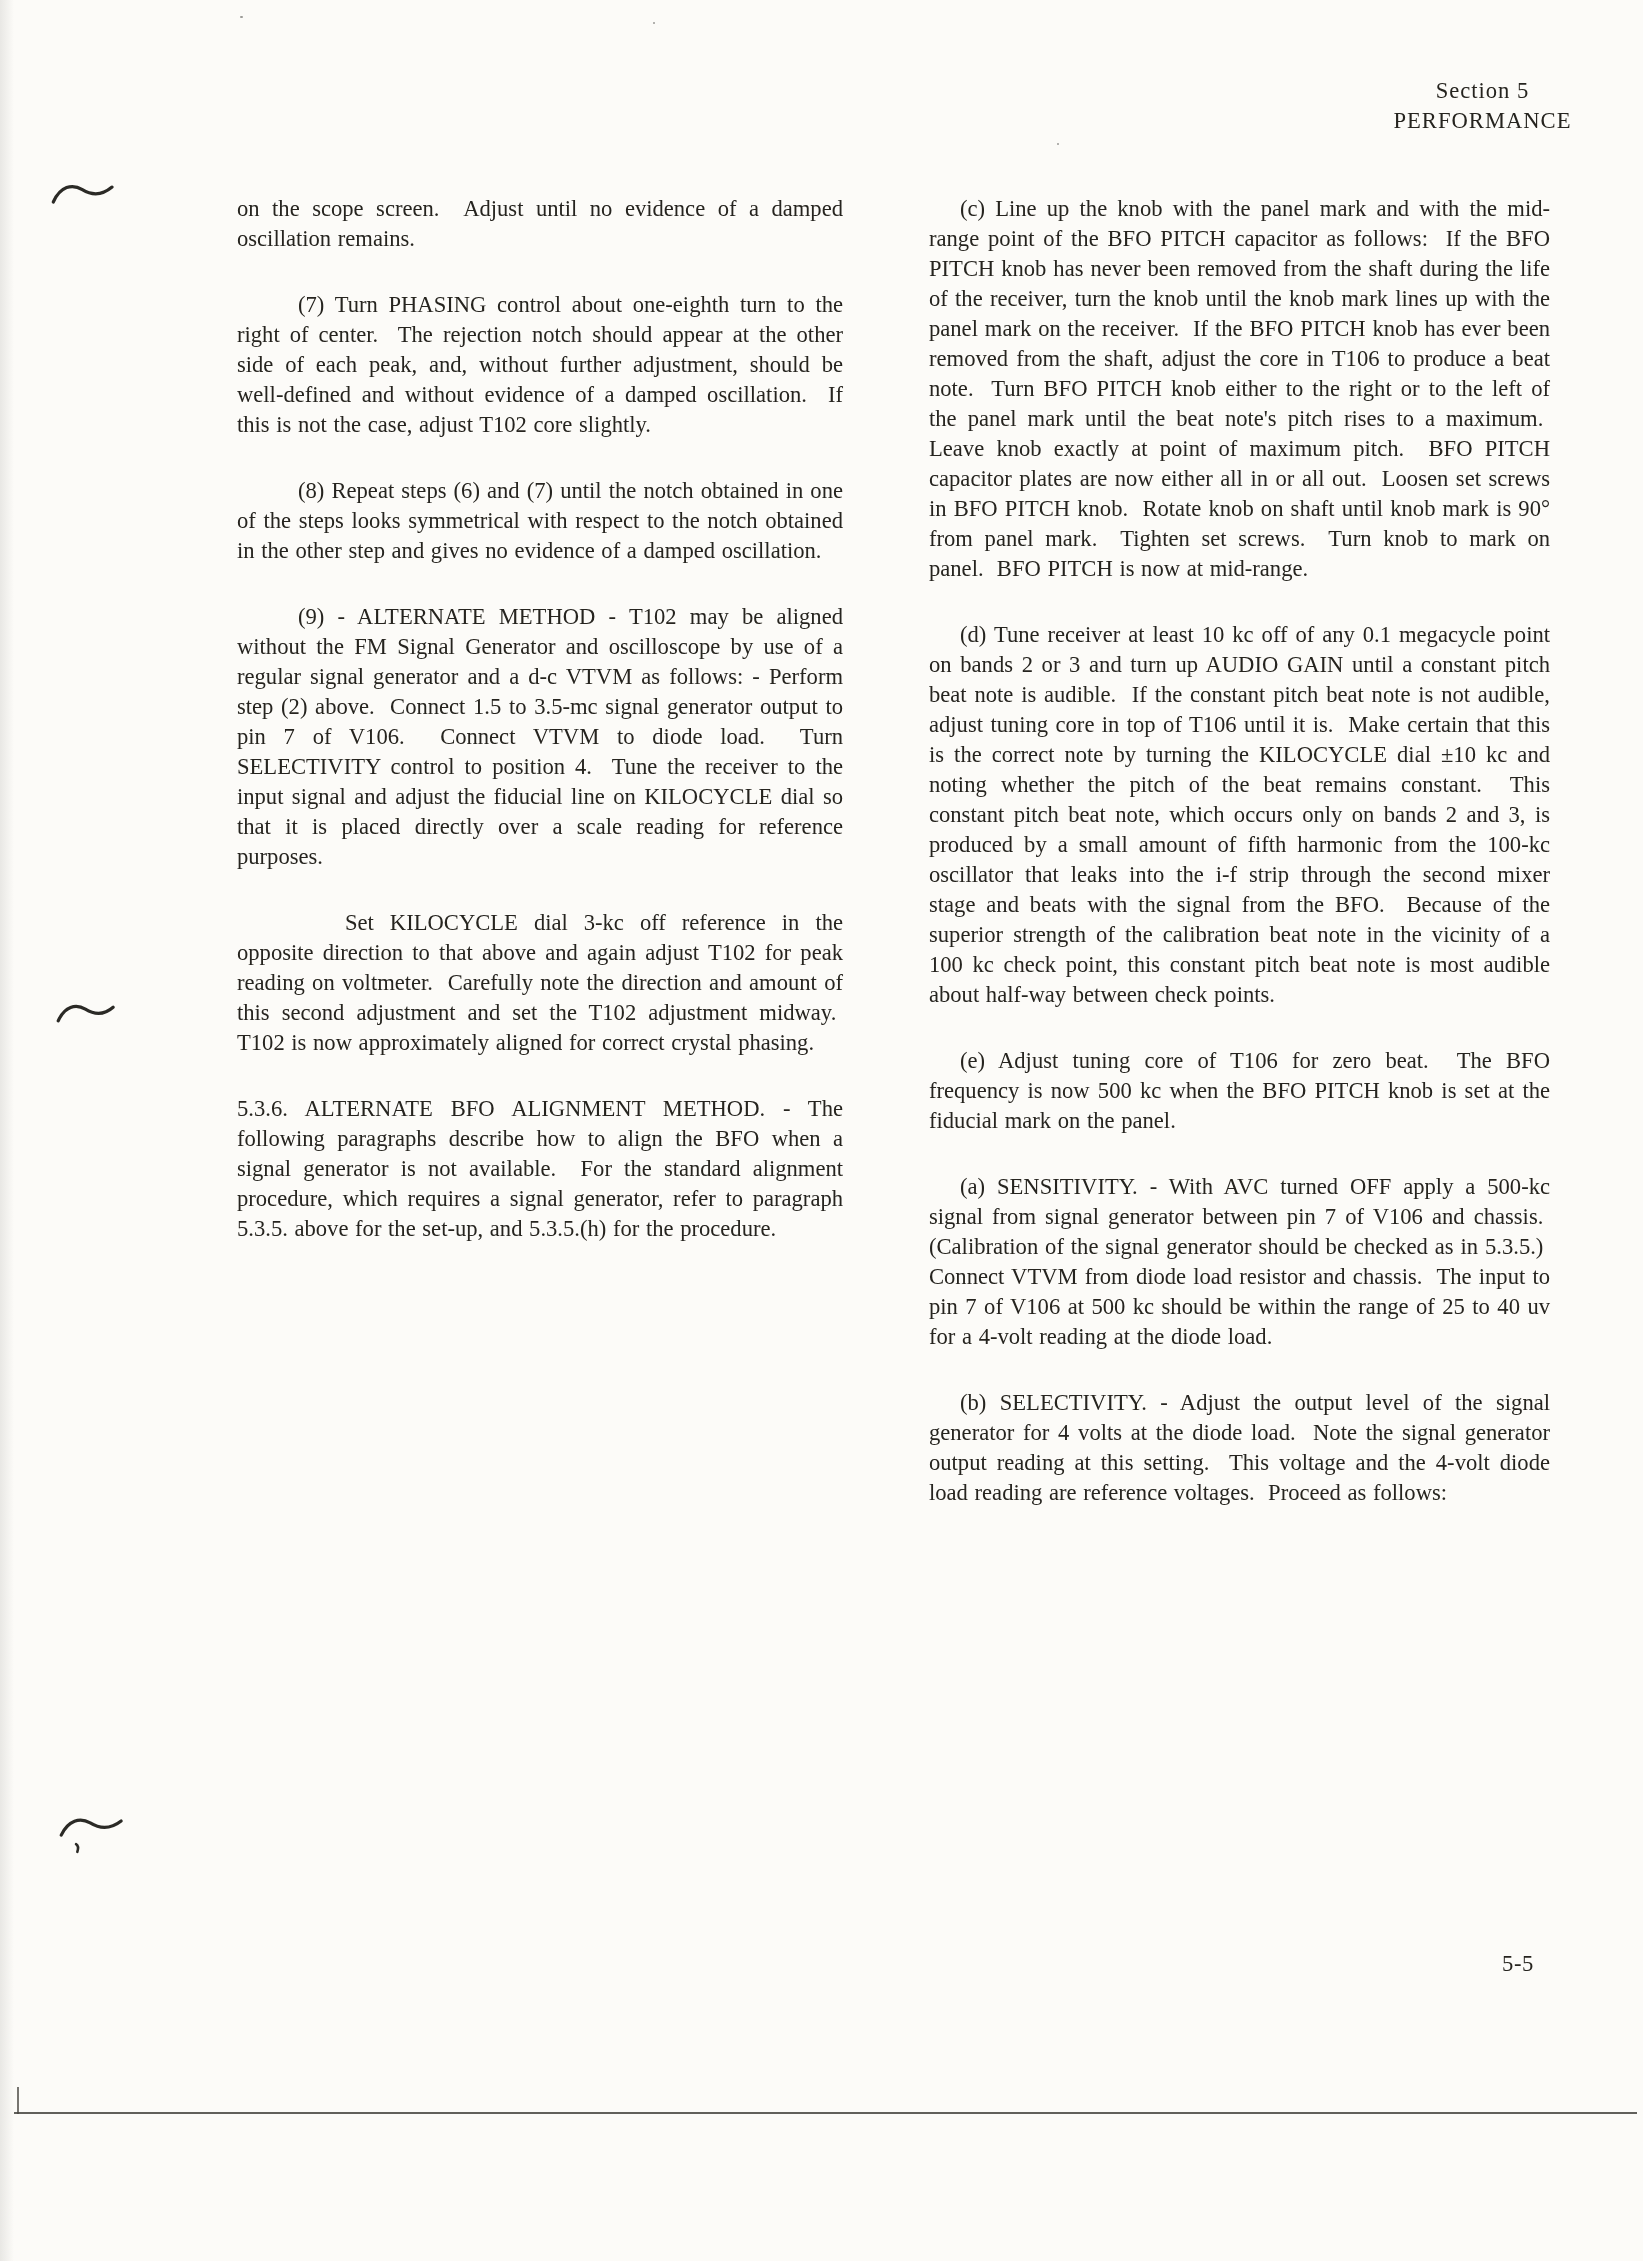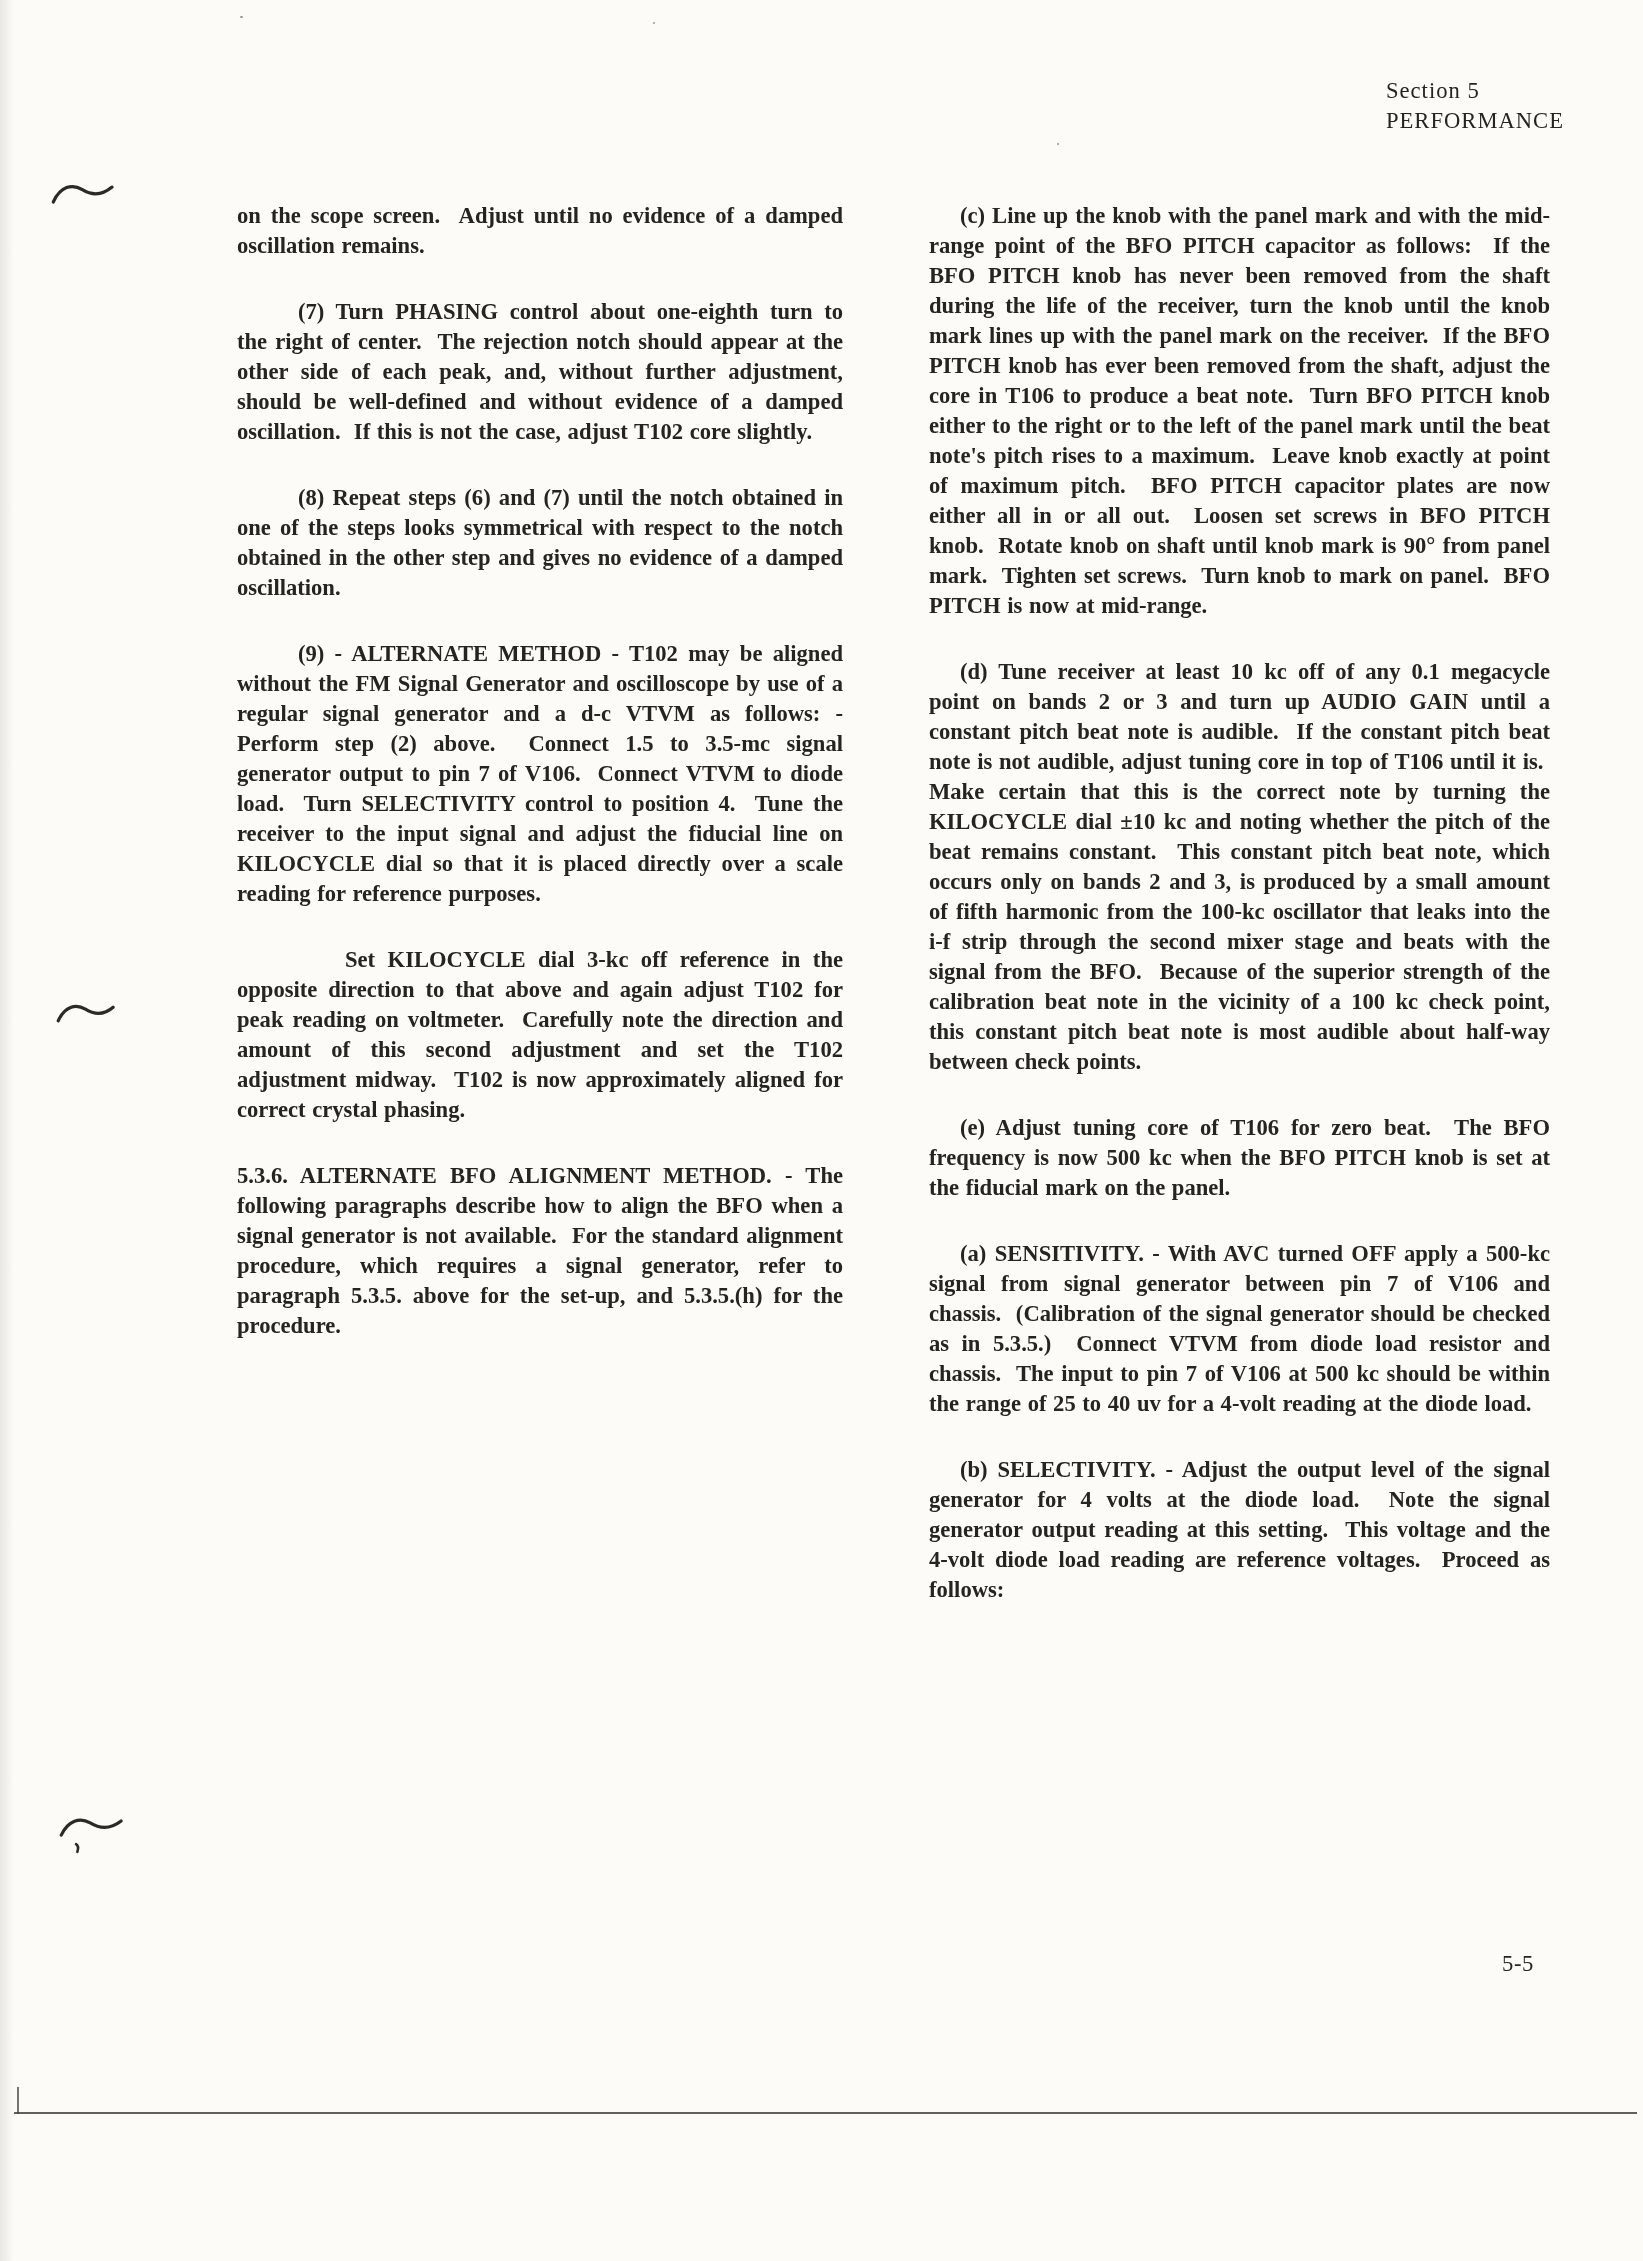--- a/index.html
+++ b/index.html
@@ -23,37 +23,37 @@
     width: 14px; height: 100%;
     background: linear-gradient(to right, rgba(60,60,55,0.10), rgba(60,60,55,0));
     pointer-events: none;
   }
 
   .header {
     position: absolute;
     top: 76px;
     left: 1386px;
     width: 193px;
-    text-align: left;
+    text-align: center;
     font-size: 22.6px;
     line-height: 30px;
     letter-spacing: 1px;
   }
 
   .col {
     position: absolute;
     top: 188px;
     font-size: 22.6px;
     line-height: 30px;
     word-spacing: 1px;
   }
   .col-left  { left: 237px;  width: 606px; }
   .col-right { left: 929px; width: 621px; }
 
-  .para { margin: 13px 0 36px 0; text-align: justify; font-weight: bold; }
+  .para { margin: 6px 0 36px 0; text-align: justify; }
   .style-flush   { text-indent: 0; }
   .style-step    { text-indent: 61px; }
   .style-deep    { text-indent: 108px; }
   .style-item    { text-indent: 31px; }
   .style-heading { text-indent: 0; text-align: left; white-space: nowrap; }
 
   .pageno {
     position: absolute;
     left: 1502px;
     top: 1951px;

